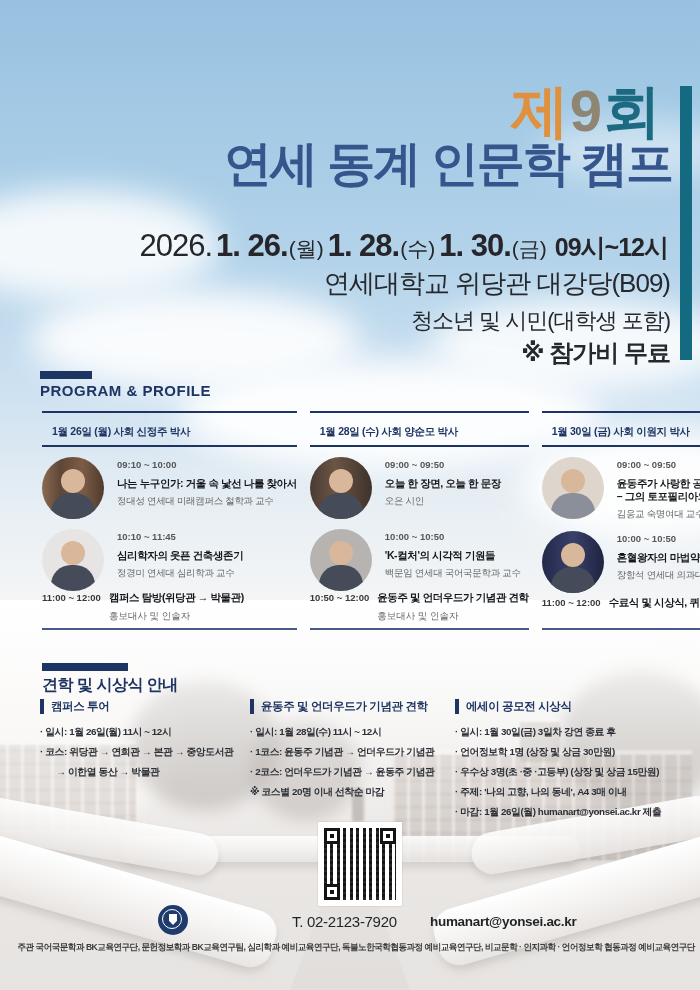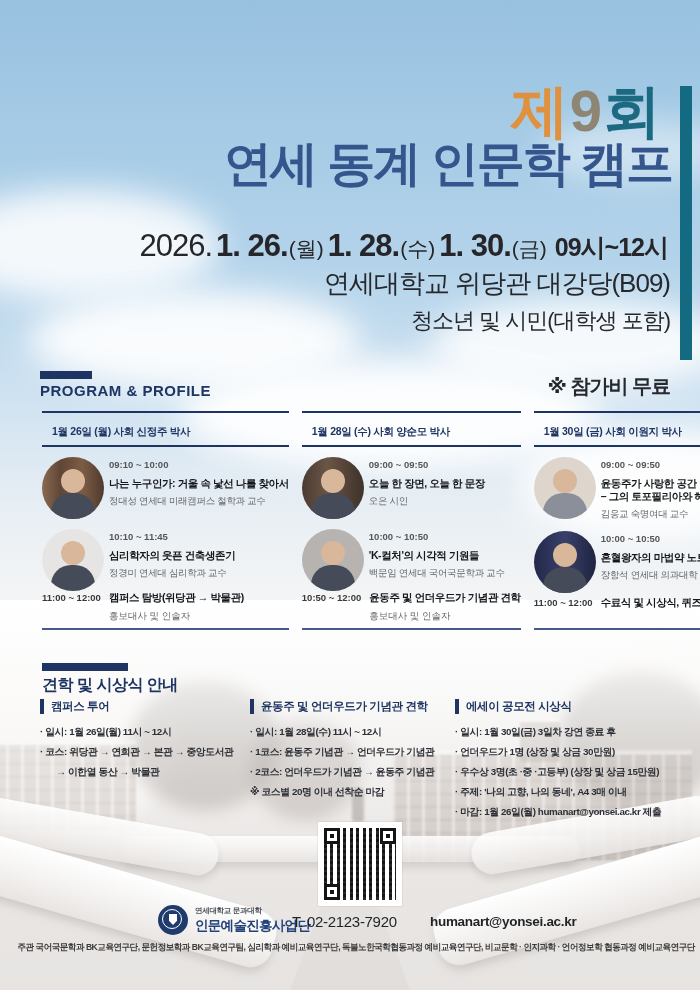--- a/index.html
+++ b/index.html
@@ -61,29 +61,29 @@
   .accent-bar{position:absolute;right:8px;top:86px;width:12px;height:274px;background:#136a81;}
   .main-title{position:absolute;right:28px;top:140px;font-size:48px;font-weight:900;color:#35568d;letter-spacing:-2px;white-space:nowrap;line-height:1;}
   
   .date-line{position:absolute;right:32px;top:228px;display:flex;align-items:baseline;white-space:nowrap;color:#26262a;}
   .dt-year{font-size:31px;font-weight:500;letter-spacing:-1px;}
   .dt-num{font-size:31px;font-weight:900;letter-spacing:-1px;margin-left:4px;}
   .dt-day{font-size:21px;font-weight:500;margin-left:1px;}
   .dt-time{font-size:25px;font-weight:600;margin-left:8px;letter-spacing:-1px;}
   .venue{position:absolute;right:30px;top:266px;font-size:26px;font-weight:500;color:#25282d;letter-spacing:-1px;white-space:nowrap;}
   .audience{position:absolute;right:30px;top:306px;font-size:22px;font-weight:500;color:#25282d;letter-spacing:-1px;white-space:nowrap;}
-  .fee{position:absolute;right:30px;top:337px;font-size:20px;font-weight:700;color:#25282d;letter-spacing:-1px;white-space:nowrap;margin-top:36px;}
+  .fee{position:absolute;right:30px;top:337px;font-size:24px;font-weight:700;color:#25282d;letter-spacing:-1px;white-space:nowrap;}
   
   .sec-dash{position:absolute;background:#1e3563;}
   .prog-dash{left:40px;top:371px;width:52px;height:8px;}
   .prog-title{position:absolute;left:40px;top:382px;font-size:15px;font-weight:700;color:#1e3563;letter-spacing:.5px;}
   .prog-grid{position:absolute;left:42px;top:411px;width:618px;display:grid;grid-template-columns:1fr 1fr 1fr;column-gap:13px;}
   .pcol{height:219px;display:flex;flex-direction:column;border-bottom:2px solid #47598a;box-sizing:border-box;}
   .pcol-head{border-top:2px solid #1e3563;border-bottom:2px solid #1e3563;padding:12px 0 6px 10px;font-size:10.5px;font-weight:700;color:#1e3563;letter-spacing:-.3px;white-space:nowrap;}
-  .session{margin-top:10px;display:flex;gap:5px;align-items:flex-start;}
+  .session{margin-top:10px;display:flex;gap:13px;align-items:flex-start;}
   .photo{width:62px;height:62px;border-radius:50%;position:relative;overflow:hidden;flex-shrink:0;}
   .photo::before{content:"";position:absolute;left:19px;top:12px;width:24px;height:24px;border-radius:50%;background:#d8b79a;}
   .photo::after{content:"";position:absolute;left:9px;top:36px;width:44px;height:30px;border-radius:20px 20px 0 0;background:#454b58;}
   .ph1{background:linear-gradient(90deg,#8a6a52,#5f4636 30%,#7d5c45 65%,#4e3a2e);}
   .ph2{background:#e7e5e4;}
   .ph3{background:linear-gradient(90deg,#4a3b33,#6b5545 40%,#3e322b);}
   .ph4{background:#b7b3b0;}
   .ph5{background:#ded6cc;}
   .ph5::after{background:#8a8f99;}
   .ph6{background:linear-gradient(90deg,#23294a,#39406a 50%,#1f2440);}
@@ -280,21 +280,21 @@
     <div class="tcol-head">윤동주 및 언더우드가 기념관 견학</div>
     <div class="tline">· 일시: 1월 28일(수) 11시 ~ 12시</div>
     <div class="tline">· 1코스: 윤동주 기념관 → 언더우드가 기념관</div>
     <div class="tline">· 2코스: 언더우드가 기념관 → 윤동주 기념관</div>
     <div class="tline">※ 코스별 20명 이내 선착순 마감</div>
   </div>
 
   <div class="tcol t-3">
     <div class="tcol-head">에세이 공모전 시상식</div>
     <div class="tline">· 일시: 1월 30일(금) 3일차 강연 종료 후</div>
-    <div class="tline">· 언더우드가 1명 (상장 및 상금 30만원)</div>
+    <div class="tline">· 언어정보학 1명 (상장 및 상금 30만원)</div>
     <div class="tline">· 우수상 3명(초 ·중 ·고등부) (상장 및 상금 15만원)</div>
     <div class="tline">· 주제: '나의 고향, 나의 동네', A4 3매 이내</div>
     <div class="tline">· 마감: 1월 26일(월) humanart@yonsei.ac.kr 제출</div>
   </div>
 
   <div class="qr">
     <div class="qr-inner">
       <div class="finder f-tl">
           <span></span>
         </div>
@@ -302,22 +302,18 @@
           <span></span>
         </div>
       <div class="finder f-bl">
           <span></span>
         </div>
     </div>
   </div>
 
   <div class="f-org">
     <span class="f-seal"></span>
-    <div>
-      <div class="f-org-top">연세대학교 문과대학</div>
-      <div class="f-org-name">인문예술진흥사업단</div>
-    </div>
   </div>
   <div class="f-tel">T. 02-2123-7920</div>
   <div class="f-email">humanart@yonsei.ac.kr</div>
   <div class="sponsors">주관 국어국문학과 BK교육연구단, 문헌정보학과 BK교육연구팀, 심리학과 예비교육연구단, 독불노한국학협동과정 예비교육연구단,  비교문학 · 인지과학 · 언어정보학 협동과정 예비교육연구단</div>
 
 </div>
 
 </body></html>

